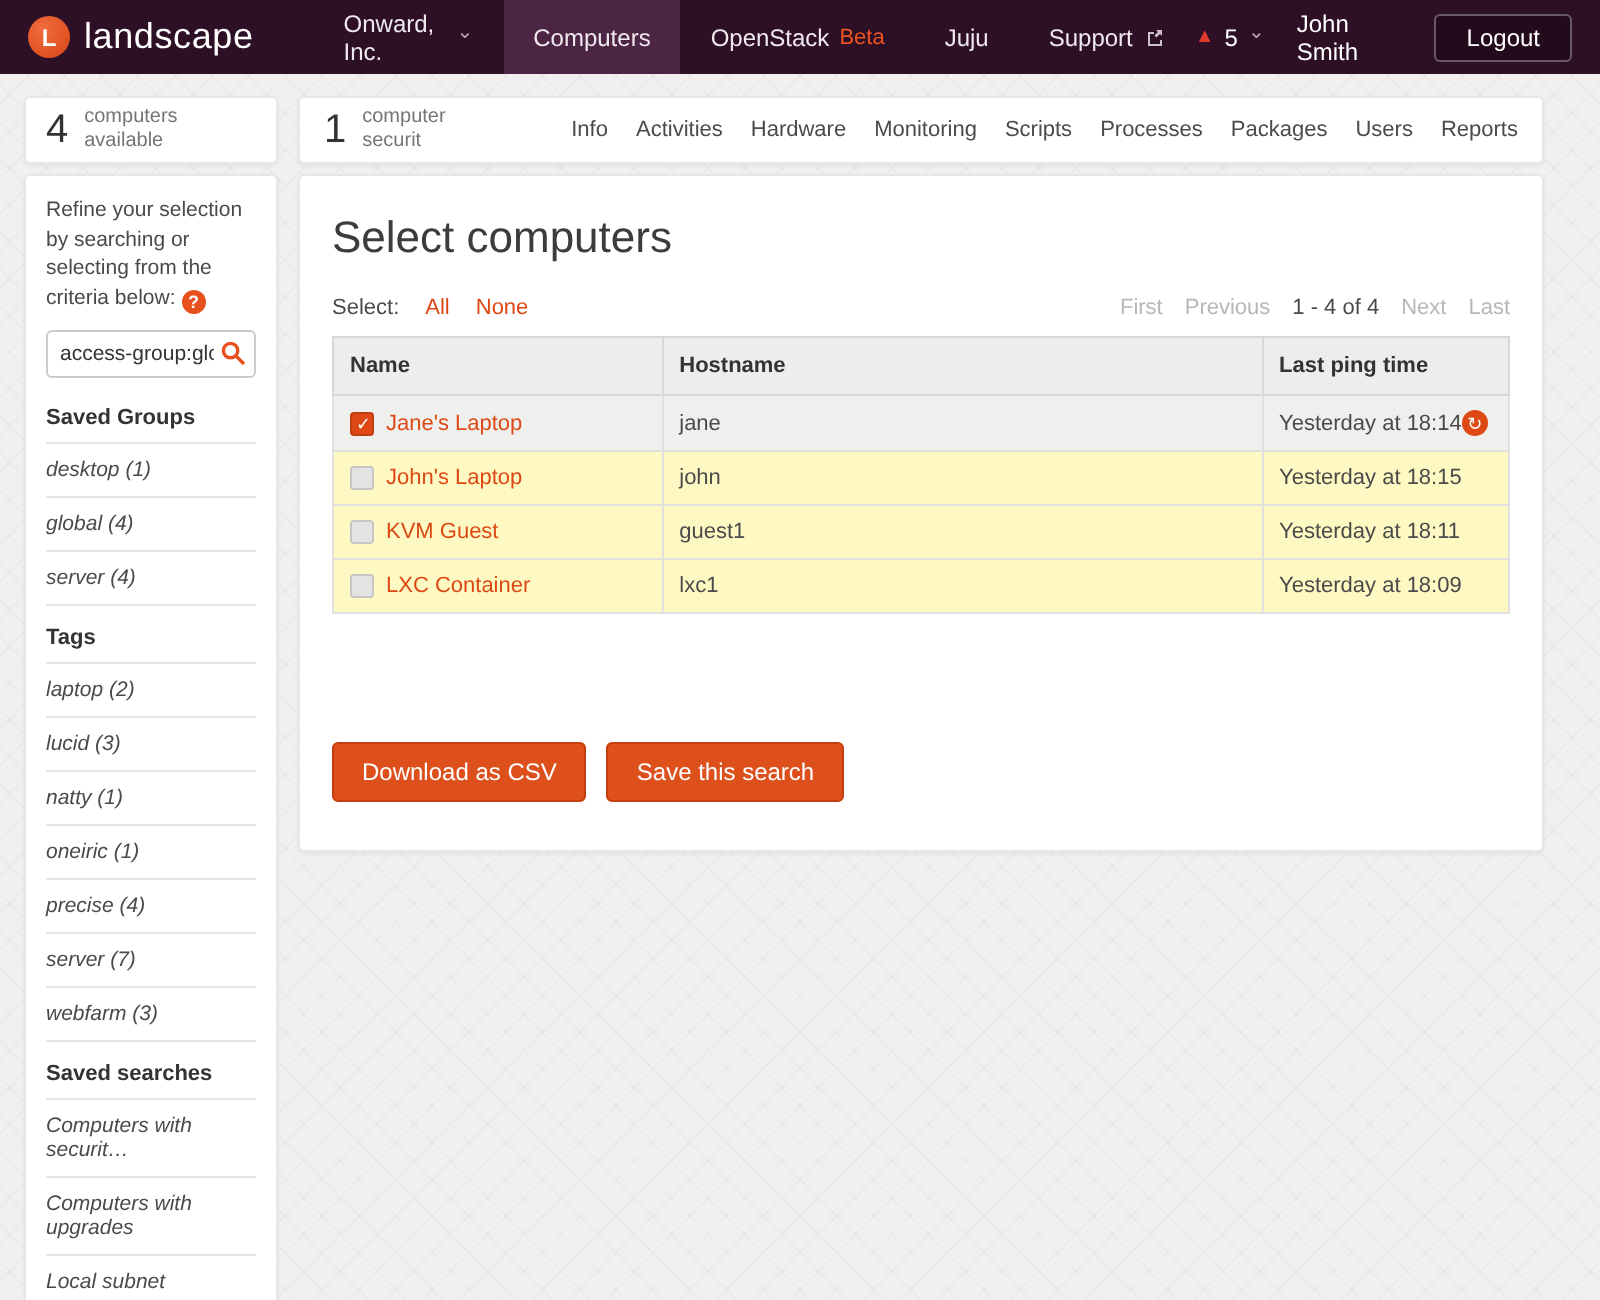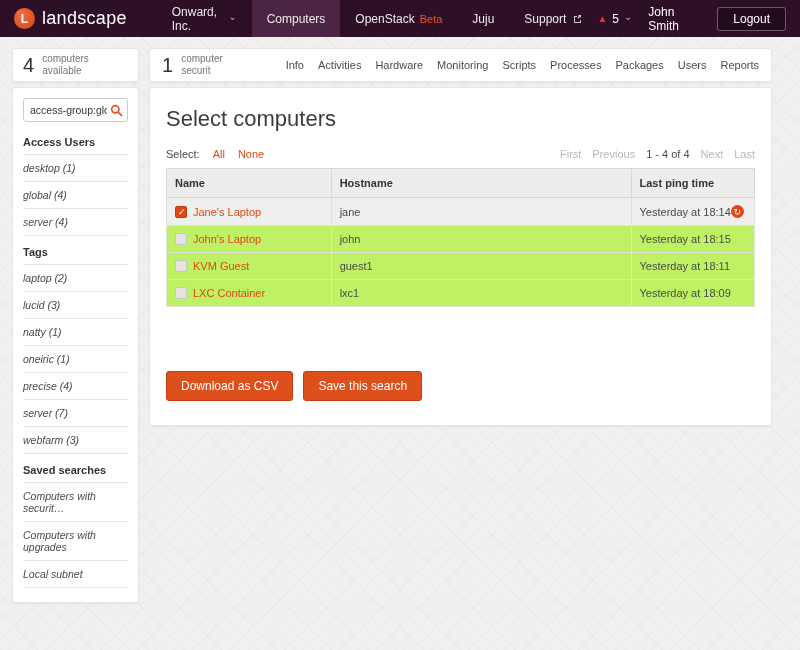--- a/index.html
+++ b/index.html
@@ -58,21 +58,21 @@
   .main-card { padding:14px 16px 24px; }
   .page-title { font-size:22px; font-weight:normal; color:#3c3c3c; margin:4px 0 16px; }
   .controls-row { display:flex; align-items:center; font-size:11px; margin-bottom:8px; }
   .select-group { display:flex; gap:13px; align-items:center; }
   .olink { color:#dd4814; text-decoration:none; cursor:pointer; }
   .pagination { margin-left:auto; display:flex; gap:11px; align-items:center; }
   .pg-disabled { color:#b9b6b3; }
   .pg-range { color:#4a4a4a; }
   table { width:100%; border-collapse:collapse; font-size:11px; }
   th { background:#ededec; border:1px solid #d9d7d5; text-align:left; font-weight:bold; color:#333; padding:8px 8px; }
-  td { border:1px solid #e3e1df; padding:7px 8px; color:#4a4a4a; background:#bef264; }
+  td { border:1px solid #e3e1df; padding:7px 8px; color:#4a4a4a; background:#fef9c3; }
   tr.selected td { background:#efefee; }
   .name-cell { display:flex; gap:6px; }
   .checkbox { width:12px; height:12px; border-radius:2px; background:#e5e3e1; border:1px solid #c8c6c4; flex:none; cursor:pointer; }
   .checkbox.checked { background:#dd4814; border-color:#c23d0e; position:relative; }
   .checkbox.checked::after { content:"✓"; position:absolute; color:#fff; font-size:9px; left:2px; top:0px; }
   .ping-cell { display:flex; align-items:center; }
   .activity-icon { width:13px; height:13px; border-radius:50%; background:#dd4814; color:#fff; font-size:9px;
     display:flex; align-items:center; justify-content:center; }
   .btn-row { display:flex; gap:10px; margin-top:16px; }
   .btn-orange { font-family:inherit; font-size:12px; color:#fff; background:#dd4f1b; border:1px solid #c43e0f;
@@ -121,28 +121,32 @@
 </div>
 
 <div class="content">
 
   <div class="sidebar">
     <div class="card counter-card">
       <span class="counter-num">4</span>
       <span class="counter-label">computers available</span>
     </div>
     <div class="card filter-card">
+      <div class="refine-text">
+        <span>Refine your selection by searching or selecting from the criteria below:</span>
+        <span class="help-icon">?</span>
+      </div>
       <div class="search-wrap">
         <input class="search-input" type="text" value="access-group:global" style="">
         <span class="search-icon"><svg width="13" height="13" viewBox="0 0 13 13">
               <circle cx="5.3" cy="5.3" r="3.6" fill="none" stroke="#e8511d" stroke-width="1.7"></circle>
               <line x1="8.2" y1="8.2" x2="12" y2="12" stroke="#e8511d" stroke-width="1.7"></line>
             </svg></span>
       </div>
-      <div class="side-title">Access Users</div>
+      <div class="side-title">Saved Groups</div>
       <ul class="side-list">
         <li>desktop (1)</li>
         <li>global (4)</li>
         <li>server (4)</li>
       </ul>
       <div class="side-title">Tags</div>
       <ul class="side-list">
         <li>laptop (2)</li>
         <li>lucid (3)</li>
         <li>natty (1)</li>

